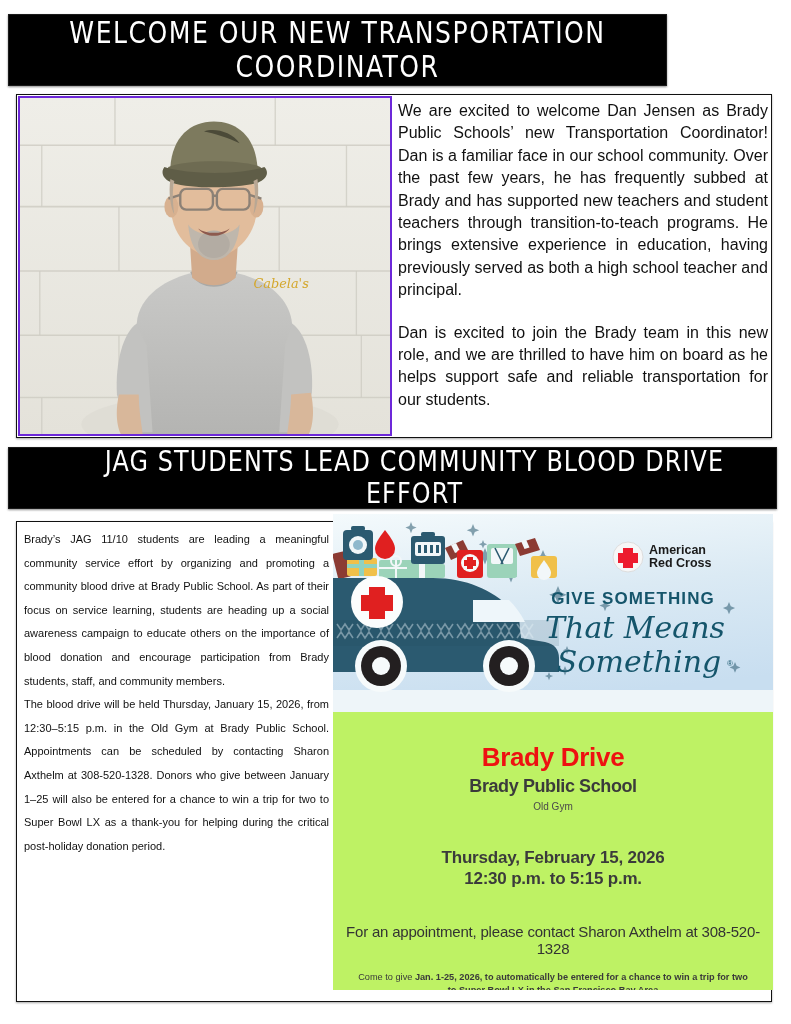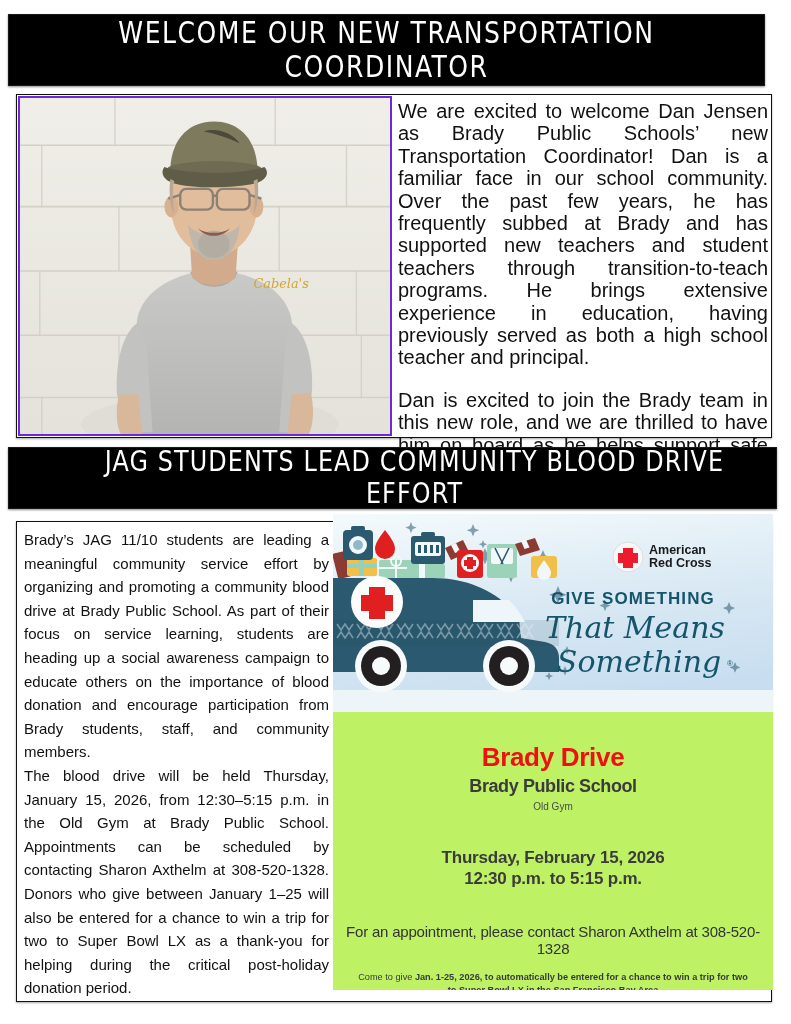--- a/index.html
+++ b/index.html
@@ -24,21 +24,21 @@
   }
   .banner span{
     font-family:"DejaVu Sans Condensed","DejaVu Sans", sans-serif;
     font-weight:400;
     letter-spacing:1.6px;
     line-height:1.12;
     text-transform:uppercase;
     transform:scaleX(.93);
     display:block;
   }
-  #banner1{left:8px;top:14px;width:757px;height:72px;justify-content:center;}
+  #banner1{left:8px;top:14px;width:659px;height:72px;justify-content:center;}
   #banner1 span{font-size:30px;}
   #banner2{left:8px;top:447px;width:769px;height:62px;padding-left:44px;}
   #banner2 span{font-size:28.5px;letter-spacing:1.2px;}
 
   
   #article1{
     position:absolute;left:16px;top:94px;width:756px;height:344px;
     border:1.5px solid #111;
     box-sizing:border-box;
     background:#fff;
@@ -48,41 +48,41 @@
     position:absolute;left:18px;top:96px;width:374px;height:340px;
     border:2px solid #6d28d9;
     box-sizing:border-box;
     overflow:hidden;
     background:#e9e7e0;
   }
   .photo-svg{display:block;width:100%;height:100%;}
 
   #article1-text{
     position:absolute;left:398px;top:100px;width:370px;height:330px;
-    font-size:20px;
+    font-size:16px;
     line-height:22.4px;
     color:#111;
     text-align:justify;
     text-justify:inter-word;
     box-sizing:border-box;
   }
   #article1-text p{margin:0 0 20px 0;}
   #article1-text p:last-child{margin-bottom:0;}
 
   
   #article2{
     position:absolute;left:16px;top:521px;width:756px;height:481px;
     border:1.5px solid #111;
     box-sizing:border-box;
     background:#fff;
     box-shadow:0 1px 2px rgba(0,0,0,.35);
   }
   #article2-text{
     position:absolute;left:24px;top:528px;width:305px;
-    font-size:15px;line-height:23.6px;color:#111;
+    font-size:11px;line-height:23.6px;color:#111;
     text-align:justify;text-justify:inter-word;
   }
   #article2-text p{margin:0;}
 
   
   #flyer{
     position:absolute;left:333px;top:514px;width:440px;height:476px;
     background:#bef264;overflow:hidden;
   }
   #rc-banner{

